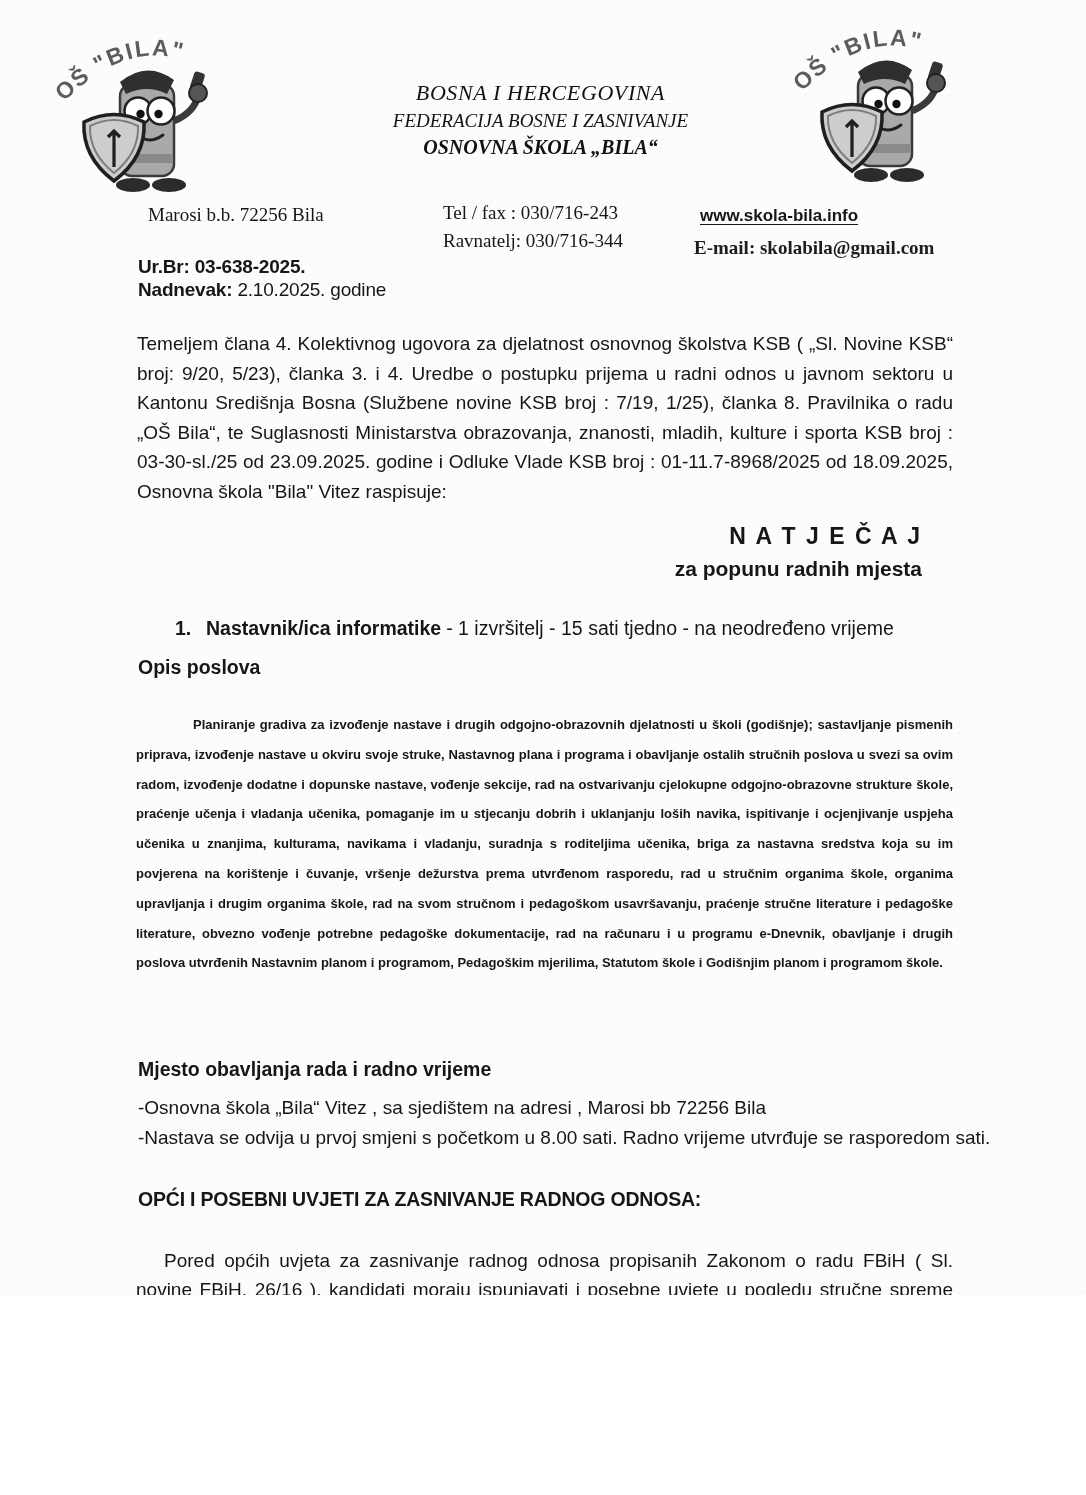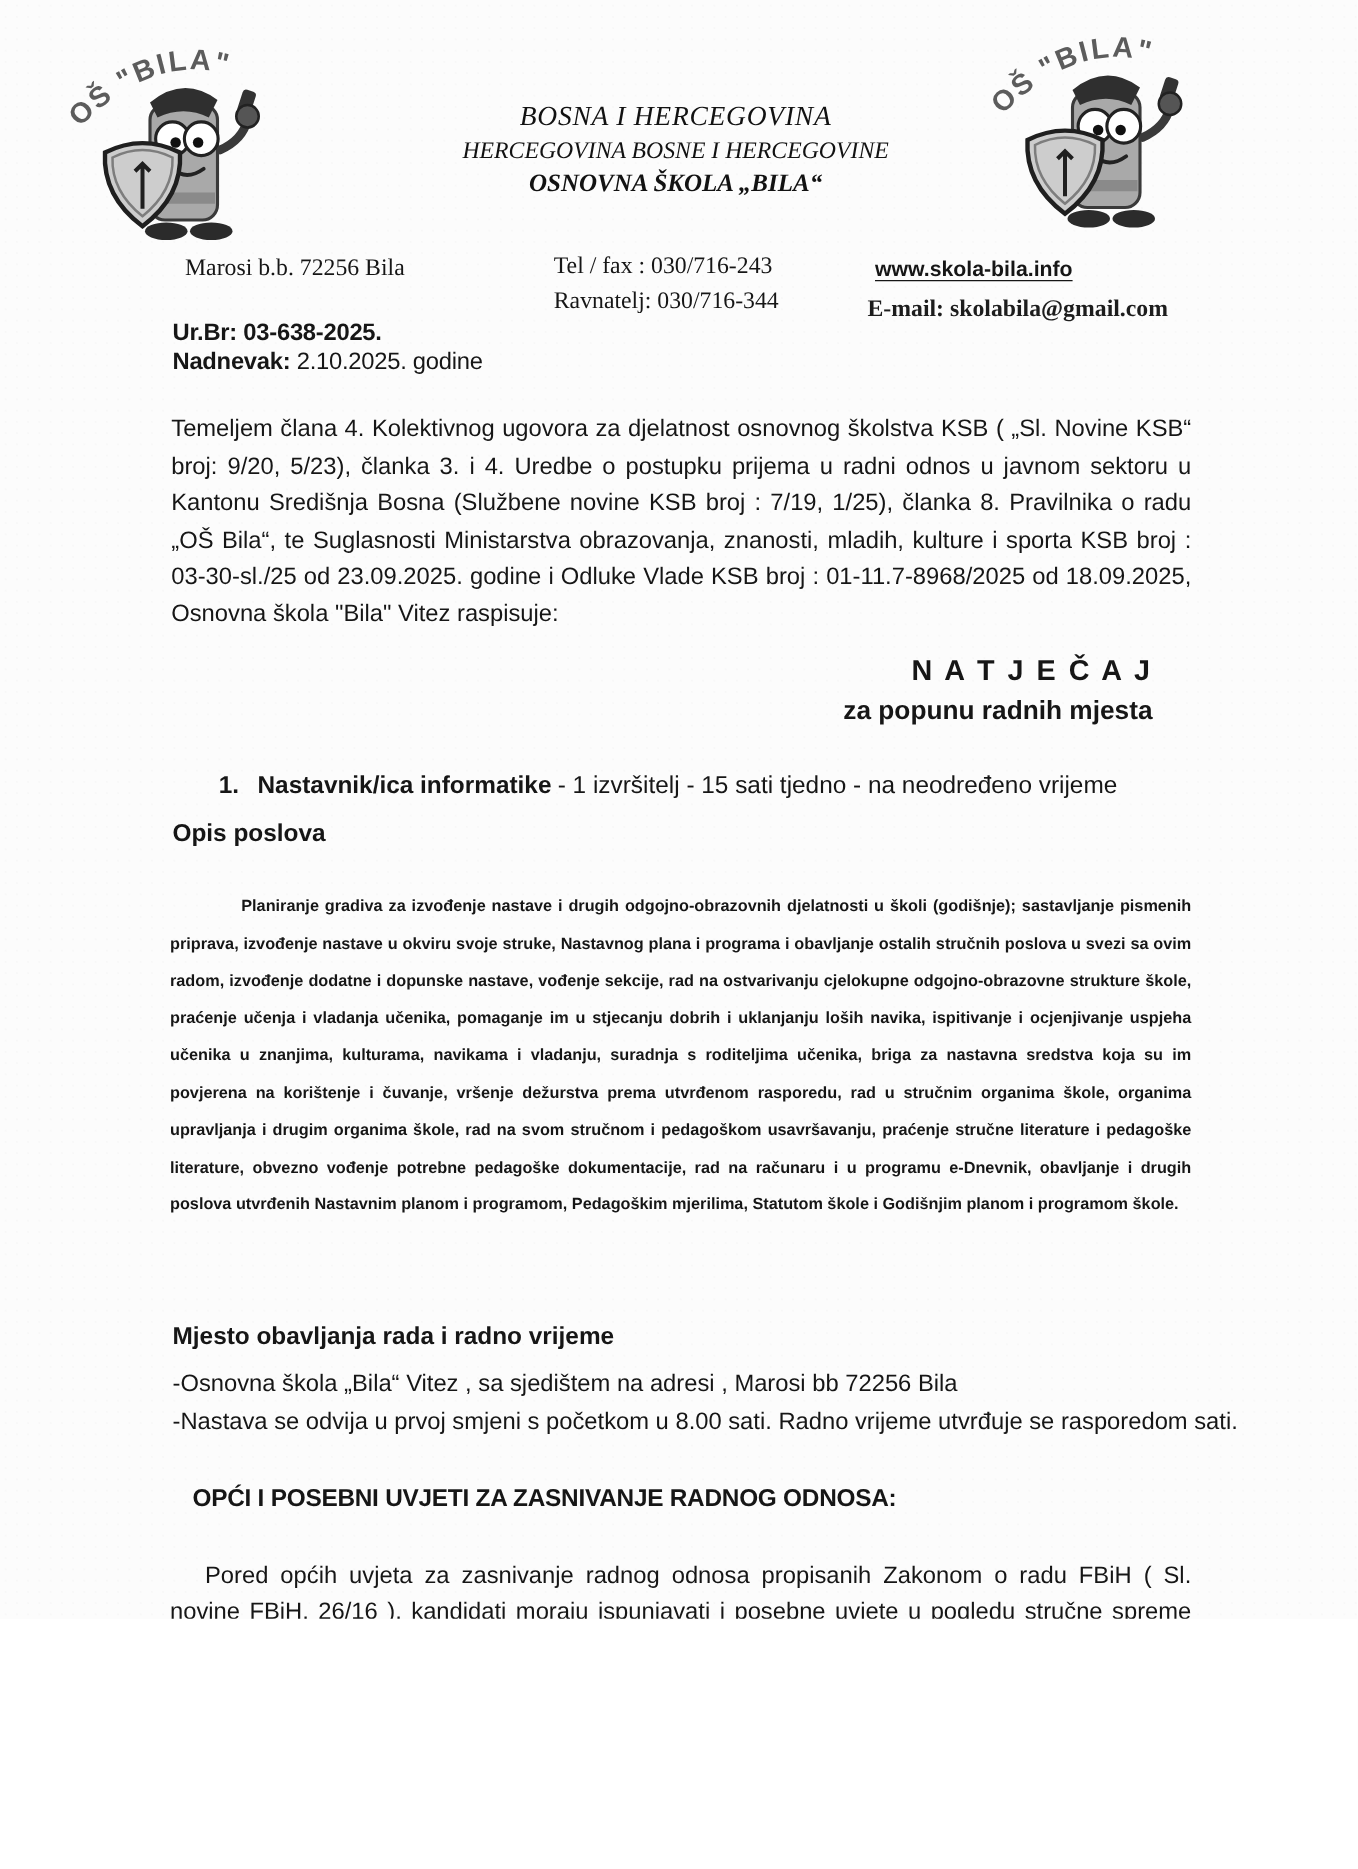--- a/index.html
+++ b/index.html
@@ -51,21 +51,21 @@
   .job-details{ margin-left:5px; }
   .sec-h    { position:absolute; left:138px; font-size:19.5px; font-weight:bold; }
   .opis-h   { top:656px; }
   .opis-body{
     position:absolute; left:136px; top:697px; width:817px;
     font-size:13px; line-height:29.8px; text-align:justify; text-indent:57px;font-weight:bold;
   }
   .mjesto-h { top:1058px; }
   .mjesto-l1{ position:absolute; left:138px; top:1097px; font-size:19px; }
   .mjesto-l2{ position:absolute; left:138px; top:1127px; font-size:19px; }
-  .uvjeti-h { top:1188px; letter-spacing:-.2px;margin-left:16px; }
+  .uvjeti-h { top:1188px; letter-spacing:-.2px; }
   .uvjeti-body{
     position:absolute; left:136px; top:1228px; width:817px;
     font-size:19px; line-height:28.7px; text-align:justify; text-indent:28px;
   }
   .bullet   { position:absolute; left:175px; top:1404px; font-size:19px; }
   .bullet-dash{ display:inline-block; width:40px; }
   
   .scan-smudge{
     position:absolute; left:8px; top:1482px; width:1058px; height:7px;
     background:repeating-linear-gradient(90deg,
@@ -106,21 +106,21 @@
 
   <svg class="logo logo-left" viewBox="0 0 182 166">
       <use href="#mascot"></use>
     </svg>
   <svg class="logo logo-right" viewBox="0 0 182 166">
       <use href="#mascot"></use>
     </svg>
 
   <div class="header-center">
     <div class="h-line1">BOSNA I HERCEGOVINA</div>
-    <div class="h-line2">HERCEGOVINA BOSNE I HERCEGOVINE</div>
+    <div class="h-line2">FEDERACIJA BOSNE I ZASNIVANJE</div>
     <div class="h-line4">OSNOVNA ŠKOLA „BILA“</div>
   </div>
 
   <div class="addr">Marosi b.b.  72256  Bila</div>
   <div class="telfax">Tel / fax :   030/716-243</div>
   <div class="director">Ravnatelj:  030/716-344</div>
   <div class="website">www.skola-bila.info</div>
   <div class="email">E-mail: skolabila@gmail.com</div>
 
   <div class="urbr"><span class="lbl">Ur.Br:</span> <span>03-638-2025.</span></div>

